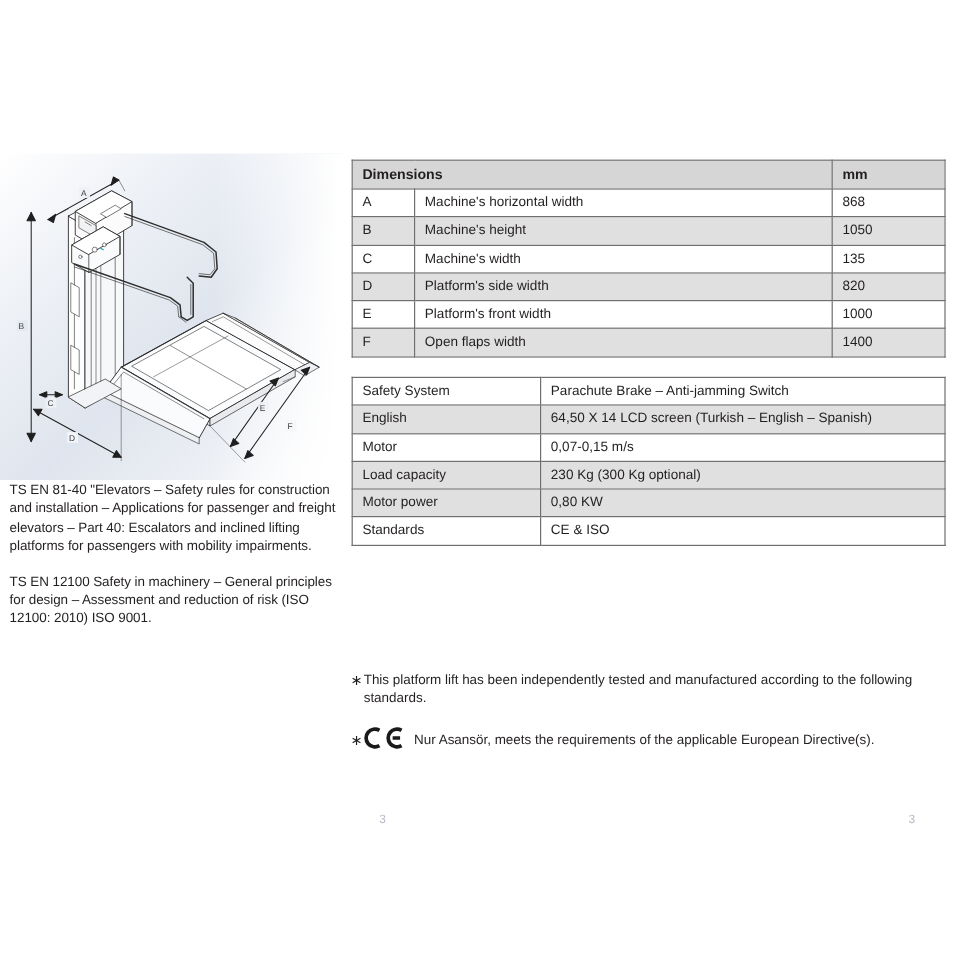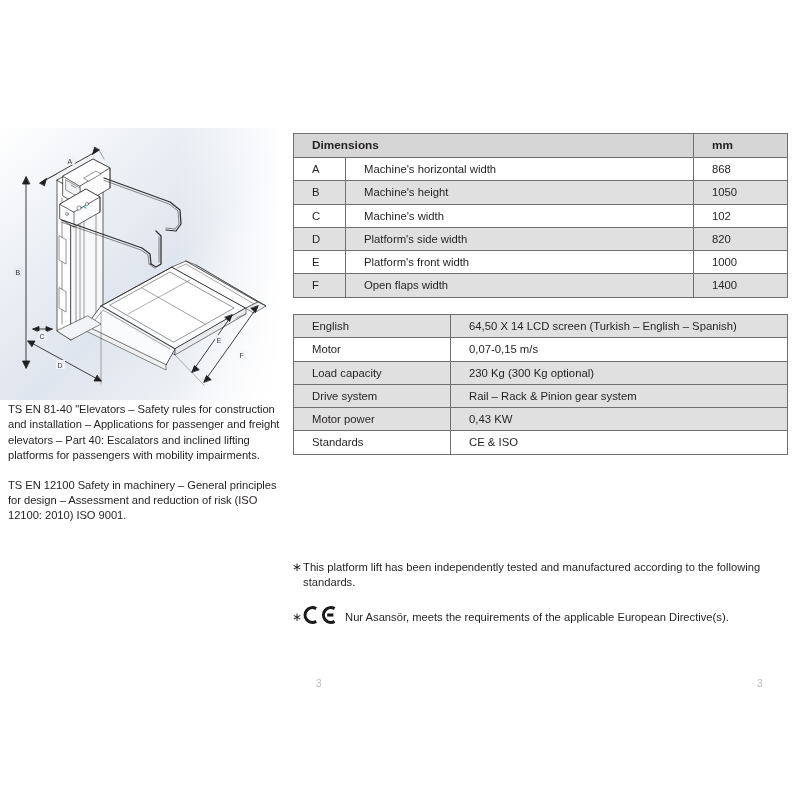--- a/index.html
+++ b/index.html
@@ -53,21 +53,21 @@
     table-layout: fixed;
     border: 1.6px solid #2b2b2b;
     background: #fff;
   }
   .spec-table td, .spec-table th {
     border: 1px solid #6f6f6f;
     font-size: 11.3px;
     font-weight: normal;
     color: #231f20;
     text-align: left;
-    padding: 0 18px;
+    padding: 0 8px;
     height: 22.3px;
     line-height: 22.3px;
     overflow: hidden;
     white-space: nowrap;
   }
   .spec-table .hdr td {
     background: #d6d6d6;
     font-weight: bold;
     font-size: 11.8px;
     height: 23px;
@@ -272,21 +272,21 @@
       <td>868</td>
     </tr>
     <tr class="alt">
       <td>B</td>
       <td>Machine's height</td>
       <td>1050</td>
     </tr>
     <tr>
       <td>C</td>
       <td>Machine's width</td>
-      <td>102</td>
+      <td>135</td>
     </tr>
     <tr class="alt">
       <td>D</td>
       <td>Platform's side width</td>
       <td>820</td>
     </tr>
     <tr>
       <td>E</td>
       <td>Platform's front width</td>
       <td>1000</td>
@@ -298,39 +298,39 @@
     </tr>
   </tbody>
 </table>
 
 <table id="features-table" class="spec-table">
   <colgroup>
       <col class="c-name">
       <col class="c-value">
     </colgroup>
   <tbody>
+    <tr>
+      <td>Safety System</td>
+      <td>Parachute Brake – Anti-jamming Switch</td>
+    </tr>
     <tr class="alt">
       <td>English</td>
       <td>64,50 X 14 LCD screen (Turkish – English – Spanish)</td>
     </tr>
     <tr>
       <td>Motor</td>
       <td>0,07-0,15 m/s</td>
     </tr>
     <tr class="alt">
       <td>Load capacity</td>
       <td>230 Kg (300 Kg optional)</td>
     </tr>
     <tr class="alt">
-      <td>Drive system</td>
-      <td>Rail – Rack &amp; Pinion gear system</td>
-    </tr>
-    <tr class="alt">
       <td>Motor power</td>
-      <td>0,43 KW</td>
+      <td>0,80 KW</td>
     </tr>
     <tr>
       <td>Standards</td>
       <td>CE &amp; ISO</td>
     </tr>
   </tbody>
 </table>
 
 <div id="footnotes">
   <div class="fn-row" id="footnote-tested">

